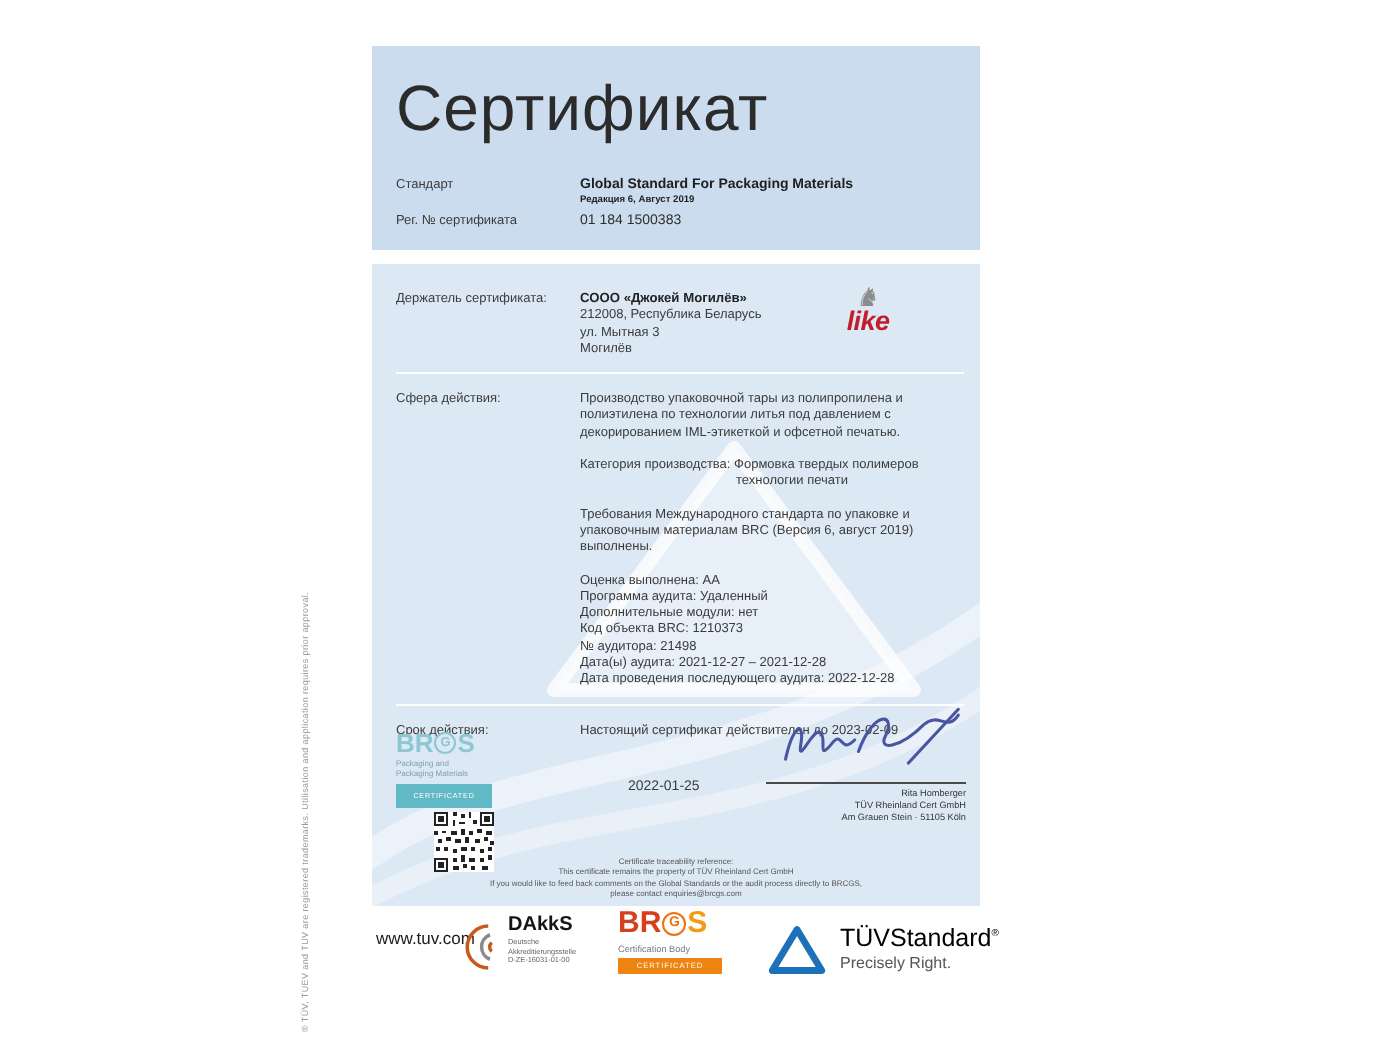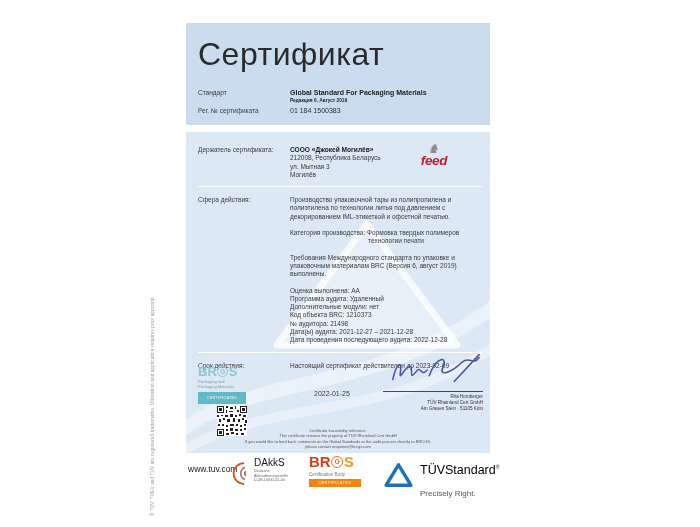--- a/index.html
+++ b/index.html
@@ -59,35 +59,35 @@
   .sign-line { border-top:1px solid #4a4a4a; margin-left:20px; margin-top:1px; }
   .sign-txt { font-size:4.6px; line-height:5.9px; color:#333; margin-top:2px; }
 
   .fineprint { position:absolute; left:0; width:100%; top:296px; text-align:center;
                font-size:4px; line-height:5.4px; color:#555; z-index:1; }
 
   
   .www { position:absolute; left:188px; top:464px; font-size:8.5px; color:#1a1a1a; }
   .dakks { position:absolute; left:231px; top:457px; display:flex; }
   .dakks svg { width:21px; height:29px; margin:2px 2px 0 0; }
-  .dakks-name { font-size:10px; font-weight:normal; color:#151515; line-height:12px; }
+  .dakks-name { font-size:10px; font-weight:bold; color:#151515; line-height:12px; }
   .dakks-sub { font-size:3.7px; line-height:4.5px; color:#666; }
   .brcgs-footer { position:absolute; left:309px; top:454px; width:54px; }
   .bf-brand { display:flex; align-items:center; font-size:15px; font-weight:bold; line-height:15px; }
   .bf-brand .p1 { color:#d6401c; } .bf-brand .p3 { color:#f59b13; }
   .bf-brand .ring { width:12px; height:12px; font-size:7px; }
   .bf-sub { font-size:4.6px; color:#777; margin-top:2.5px; }
   .bar-orange { margin-top:2.5px; width:52px; background:#ee8412; color:#fff; font-size:3.8px;
                 letter-spacing:.5px; text-align:center; padding:1.8px 0; }
   .tuv { position:absolute; left:384px; top:460px; display:flex; }
   .tuv svg { width:29px; height:26px; margin:2px 7px 0 0; }
   .tuv-name { font-size:12.5px; line-height:14px; color:#000; }
   .tuv-name .b { font-weight:normal; }
   .tuv-name sup { font-size:5px; }
-  .tuv-tag { font-size:8px; color:#555; margin-top:12px; }
+  .tuv-tag { font-size:8px; color:#555; margin-top:1px; }
 </style>
 </head>
 <body>
 
 <div class="page">
 
   <div class="side-note">® TÜV, TUEV and TUV are registered trademarks. Utilisation and application requires prior approval.</div>
 
   <div class="cert">
 
@@ -117,21 +117,21 @@
       <div class="row">
         <div class="label">Держатель сертификата:</div>
         <div class="value">
           <div class="bold">СООО «Джокей Могилёв»</div>
           <div>212008, Республика Беларусь</div>
           <div>ул. Мытная 3</div>
           <div>Могилёв</div>
         </div>
         <div class="jokey">
           <div class="jokey-horse">♞</div>
-          <div class="jokey-text">feed</div>
+          <div class="jokey-text">like</div>
         </div>
       </div>
 
       <div class="divider"></div>
 
       <div class="row">
         <div class="label">Сфера действия:</div>
         <div class="value">
           <div class="para">Производство упаковочной тары из полипропилена и полиэтилена по технологии литья под давлением с декорированием IML-этикеткой и офсетной печатью.</div>
           <div class="para">

